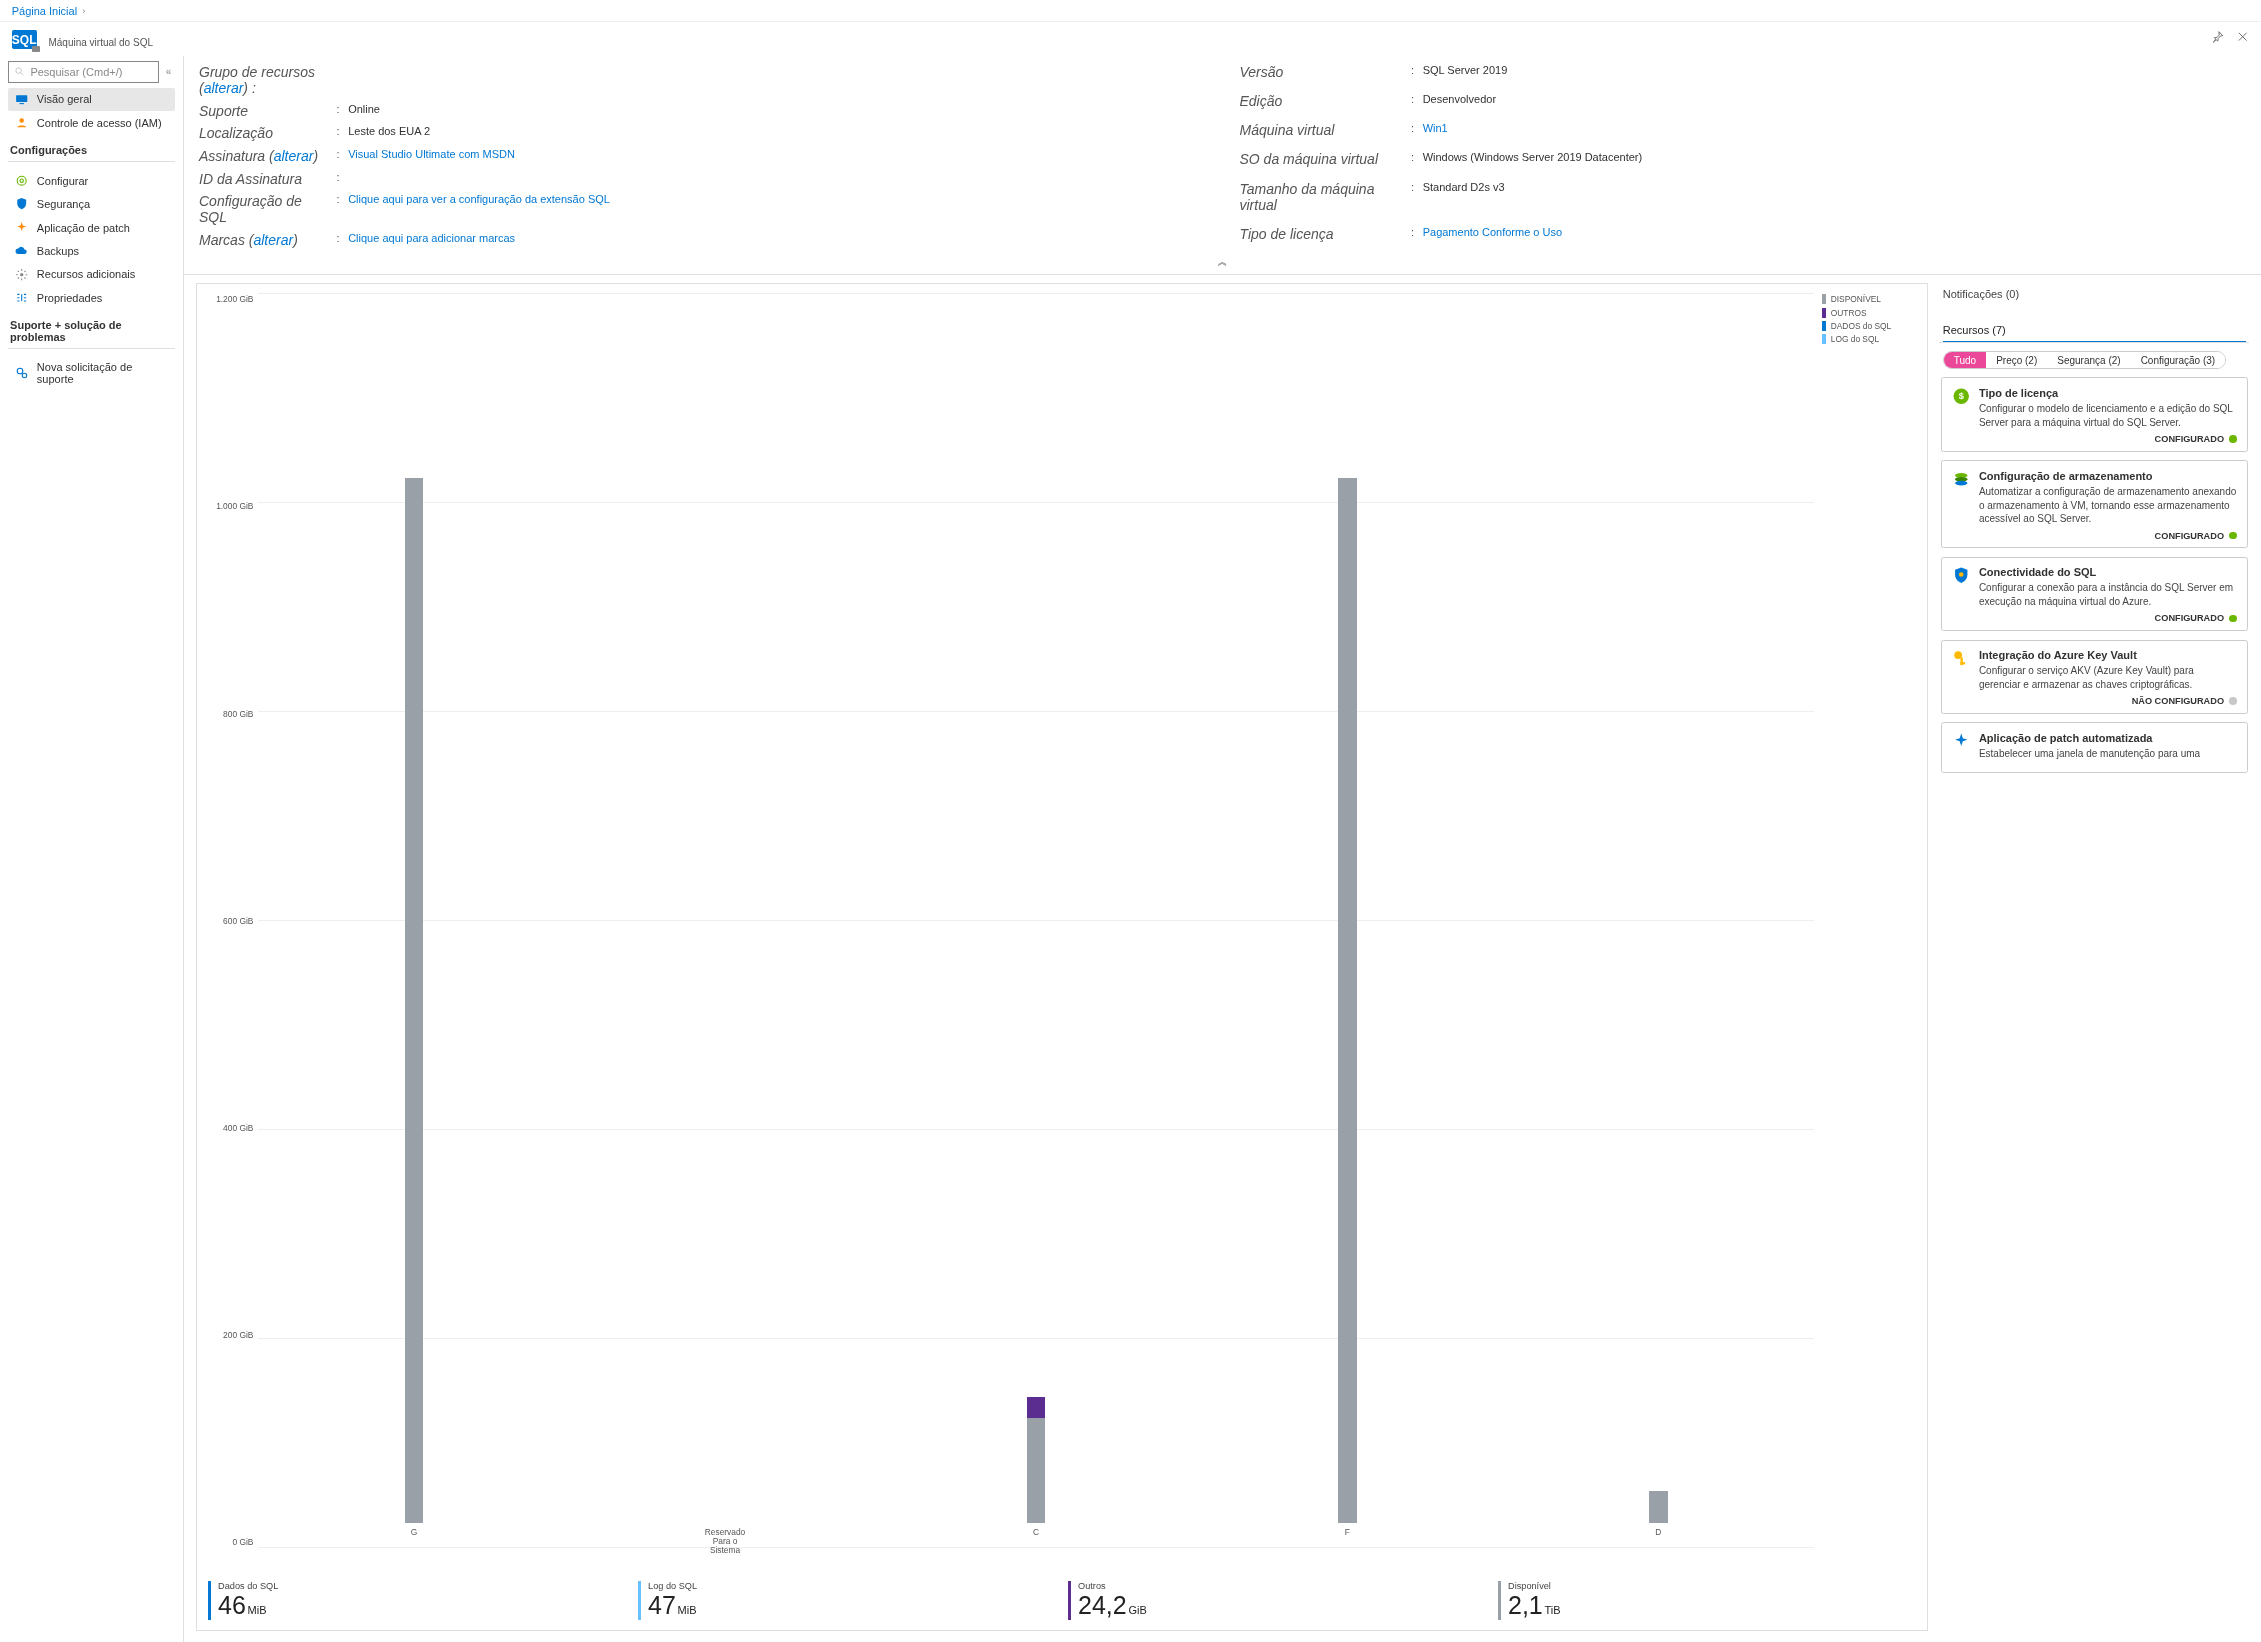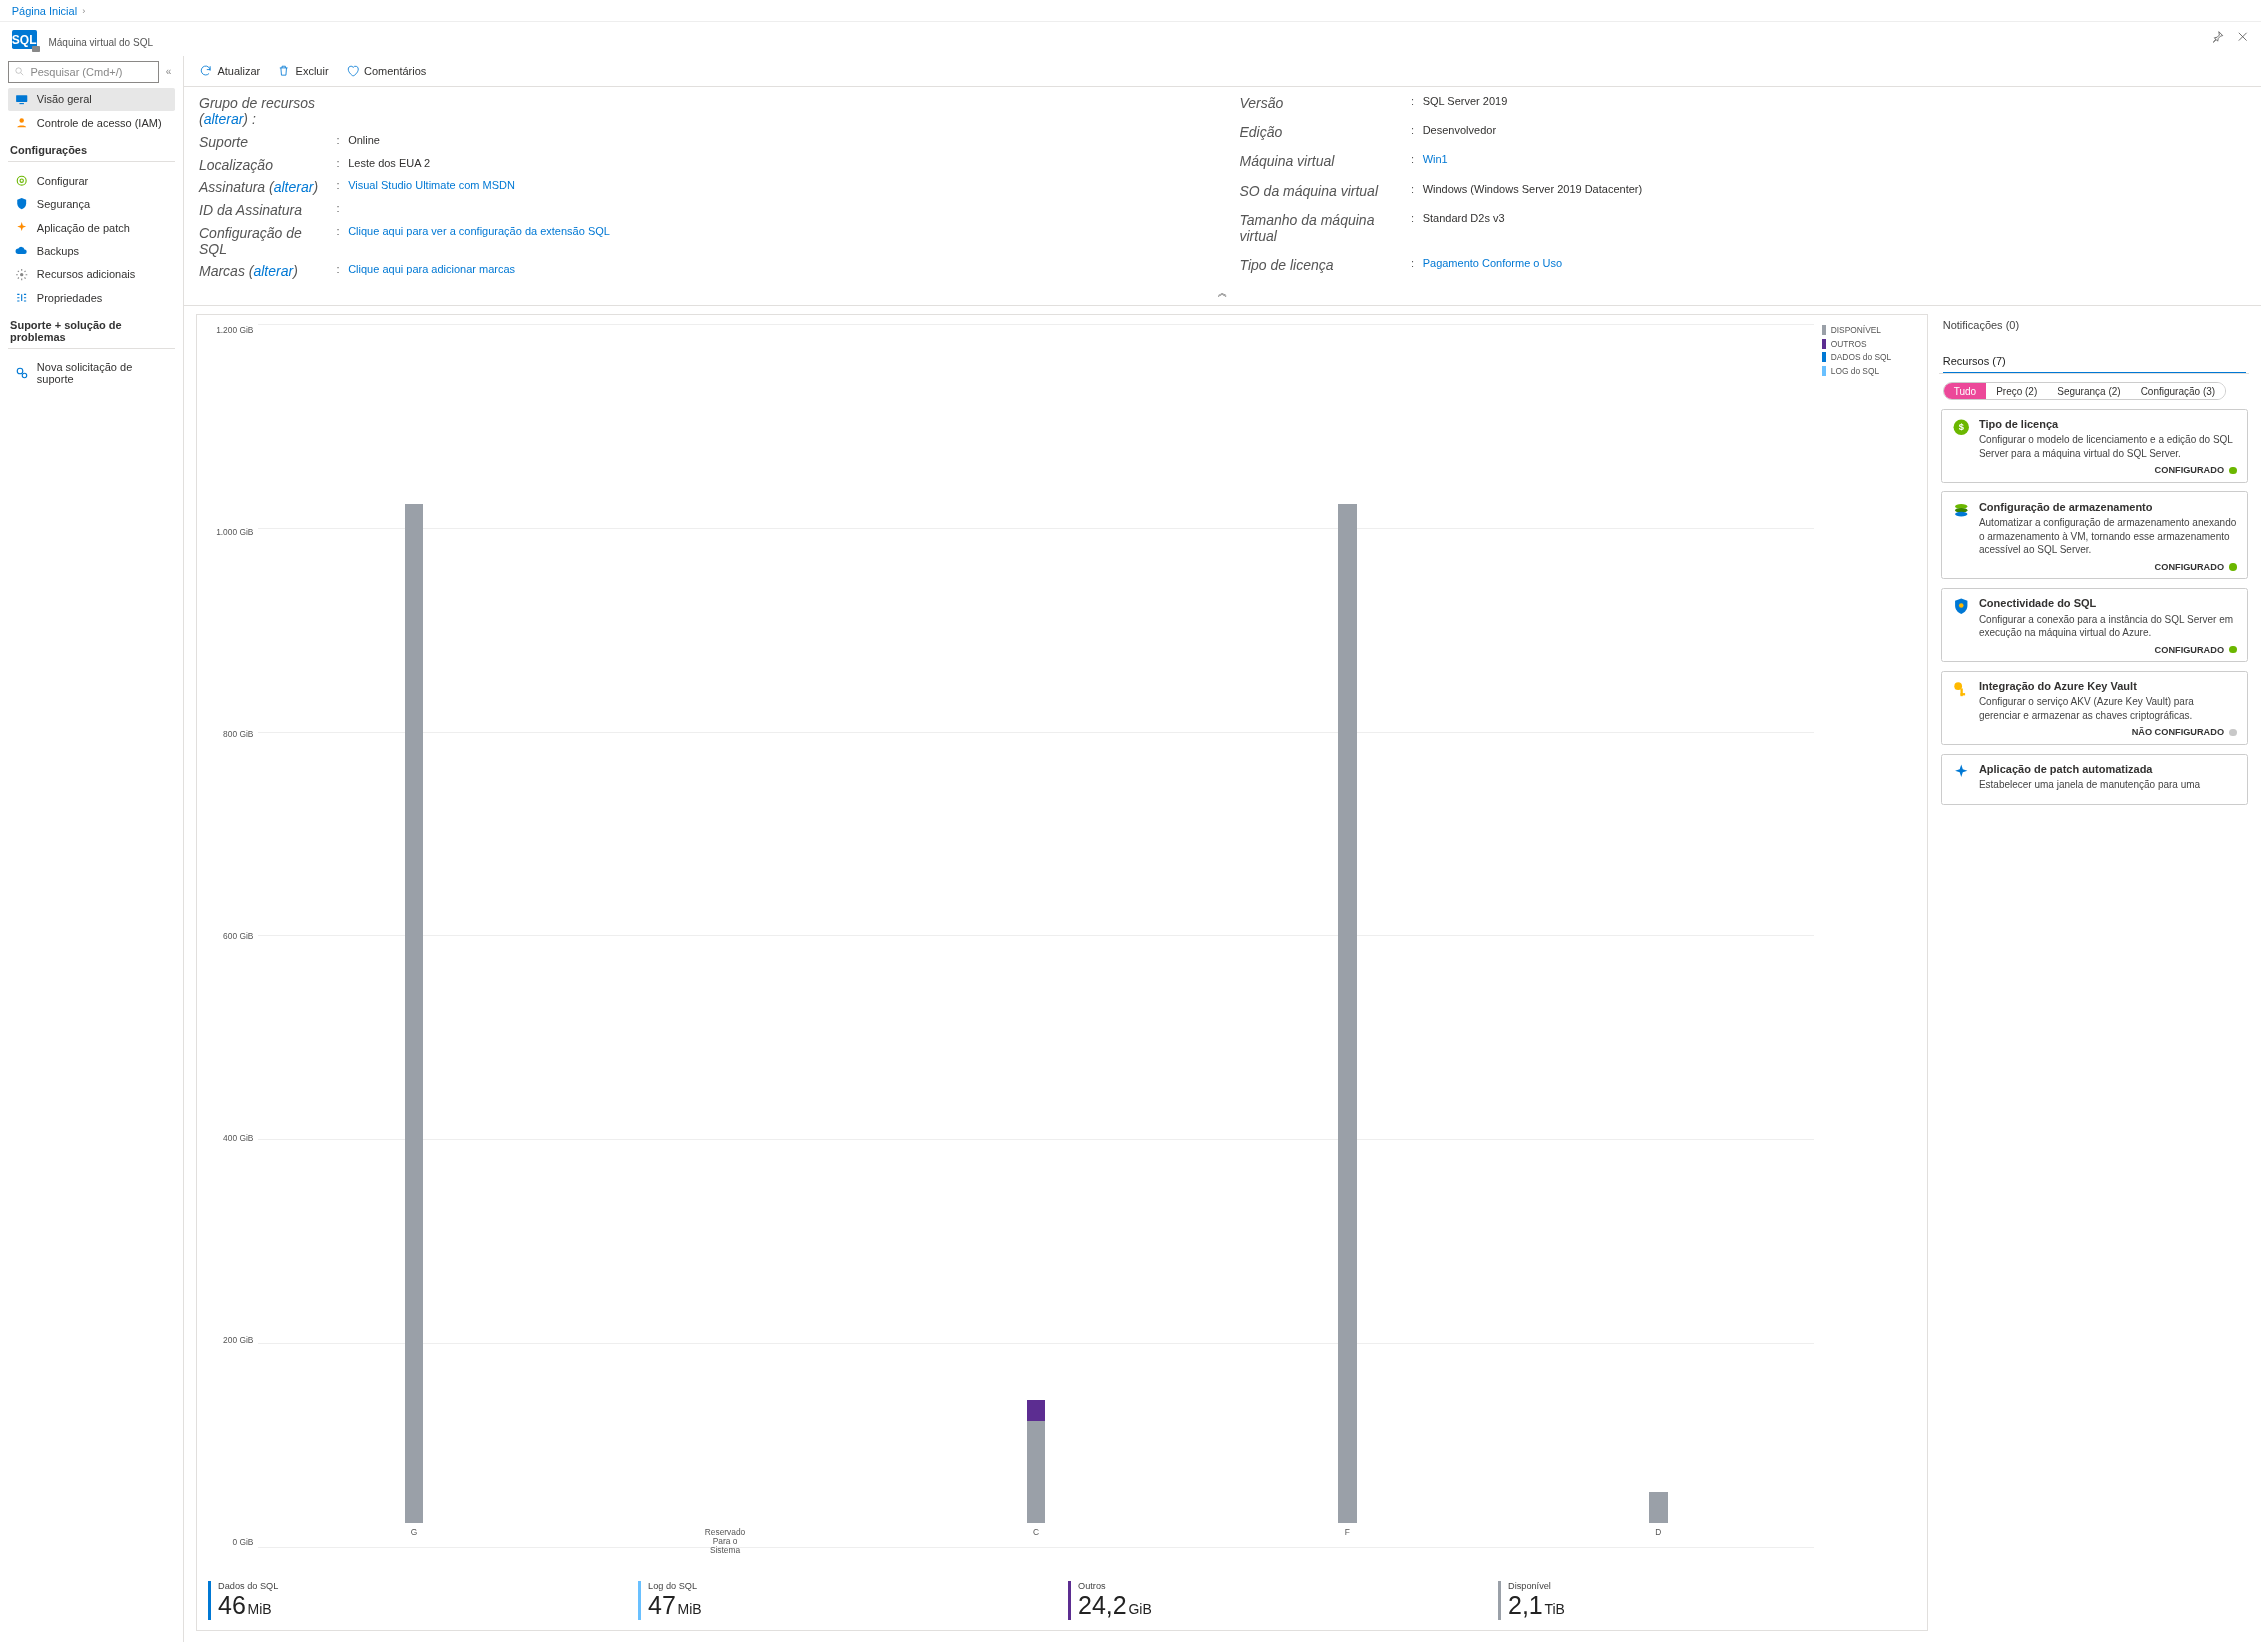--- a/index.html
+++ b/index.html
@@ -49,21 +49,21 @@
 .bar-stack { width: 18.5px; display: flex; flex-direction: column-reverse; }
 .bar-seg { width: 100%; }
 .bar-label { font-size: 8.4px; color: #555; margin-top: 5px; text-align:center; line-height:1.1; height:20px; display:flex; align-items:flex-start; justify-content:center;}
 .legend { width: 101px; font-size: 8.4px; color: #555; padding-left: 8.4px; }
 .legend-item { display: flex; align-items: center; gap: 5px; margin-bottom: 3.4px; }
 .legend-sw { width: 3.4px; height: 10px; }
 .metrics { display: flex; gap: 13.4px; margin-top: 8.4px; }
 .metric { flex: 1; border-left: 3.4px solid #888; padding-left: 6.7px; }
 .metric .mlab { font-size: 9.2px; color: #444; }
 .metric .mval { font-size: 25px; font-weight: 300; color: #222; display: flex; align-items: baseline; gap: 1.7px; }
-.metric .munit { font-size: 14px; font-weight: 400; }
+.metric .munit { font-size: 11px; font-weight: 400; }
 .right-panel { width: 310px; display: flex; flex-direction: column; }
 .rp-tabs { display: flex; gap: 15px; padding: 1.7px 3.4px 0 3.4px; border-bottom: 0.8px solid #e1dfdd; flex-direction: column; }
 .rp-tab { padding: 3.4px 0 5px 0; cursor: pointer; color: #444; font-size: 11px; }
 .rp-tab.active { border-bottom: 1.7px solid #0078d4; color: #222; font-weight:400;}
 .pills { display: flex; gap: 0; margin: 8.4px 3.4px; border: 0.8px solid #ccc; border-radius: 11.7px; overflow: hidden; width: fit-content; }
 .pill { padding: 2.5px 10px; font-size: 10px; cursor: pointer; background: #fff; }
 .pill.active { background: #ec4899; color: #fff; }
 .cards { flex: 1; overflow-y: auto; padding: 0 1.7px; }
 .card { border: 0.8px solid #ccc; border-radius: 2.5px; padding: 8.4px 10px 6.7px 10px; margin-bottom: 8.4px; display: flex; gap: 8.4px; position: relative; }
 .card-icon { width: 18.5px; height: 18.5px; flex-shrink: 0; display:flex; align-items:center; justify-content:center;}
@@ -189,41 +189,20 @@
           <svg width="13.4" height="13.4" viewBox="0 0 24 24" fill="none" stroke="#0078d4" stroke-width="2">
             <circle cx="9" cy="9" r="5"></circle>
             <circle cx="17" cy="17" r="4"></circle>
           </svg>
         </span>
       <span>Nova solicitação de suporte</span>
     </div>
   </div>
 
   <div class="main">
-    <div class="toolbar">
-      <div class="tool">
-        <svg viewBox="0 0 24 24">
-            <path d="M20 12a8 8 0 10-2 5" stroke-width="1.5"></path>
-            <path d="M20 4v6h-6" stroke-width="1.5"></path>
-          </svg>
-        <span>Atualizar</span>
-      </div>
-      <div class="tool">
-        <svg viewBox="0 0 24 24">
-            <path d="M5 7h14M9 7V4h6v3M7 7l1 13h8l1-13" stroke-width="1.5"></path>
-          </svg>
-        <span>Excluir</span>
-      </div>
-      <div class="tool">
-        <svg viewBox="0 0 24 24">
-            <path d="M12 21s-8-5-8-12a5 5 0 019-3 5 5 0 019 3c0 7-8 12-8 12z" stroke-width="1.5"></path>
-          </svg>
-        <span>Comentários</span>
-      </div>
-    </div>
 
     <div class="content-body">
       <div class="props">
         <div class="props-col">
           <div class="plab"><span>Grupo de recursos (</span><a>alterar</a><span>) :</span></div>
             <div></div>
             <div></div>
           <div class="plab">Suporte</div>
             <div class="colon">:</div>
             <div class="pval">Online</div>

